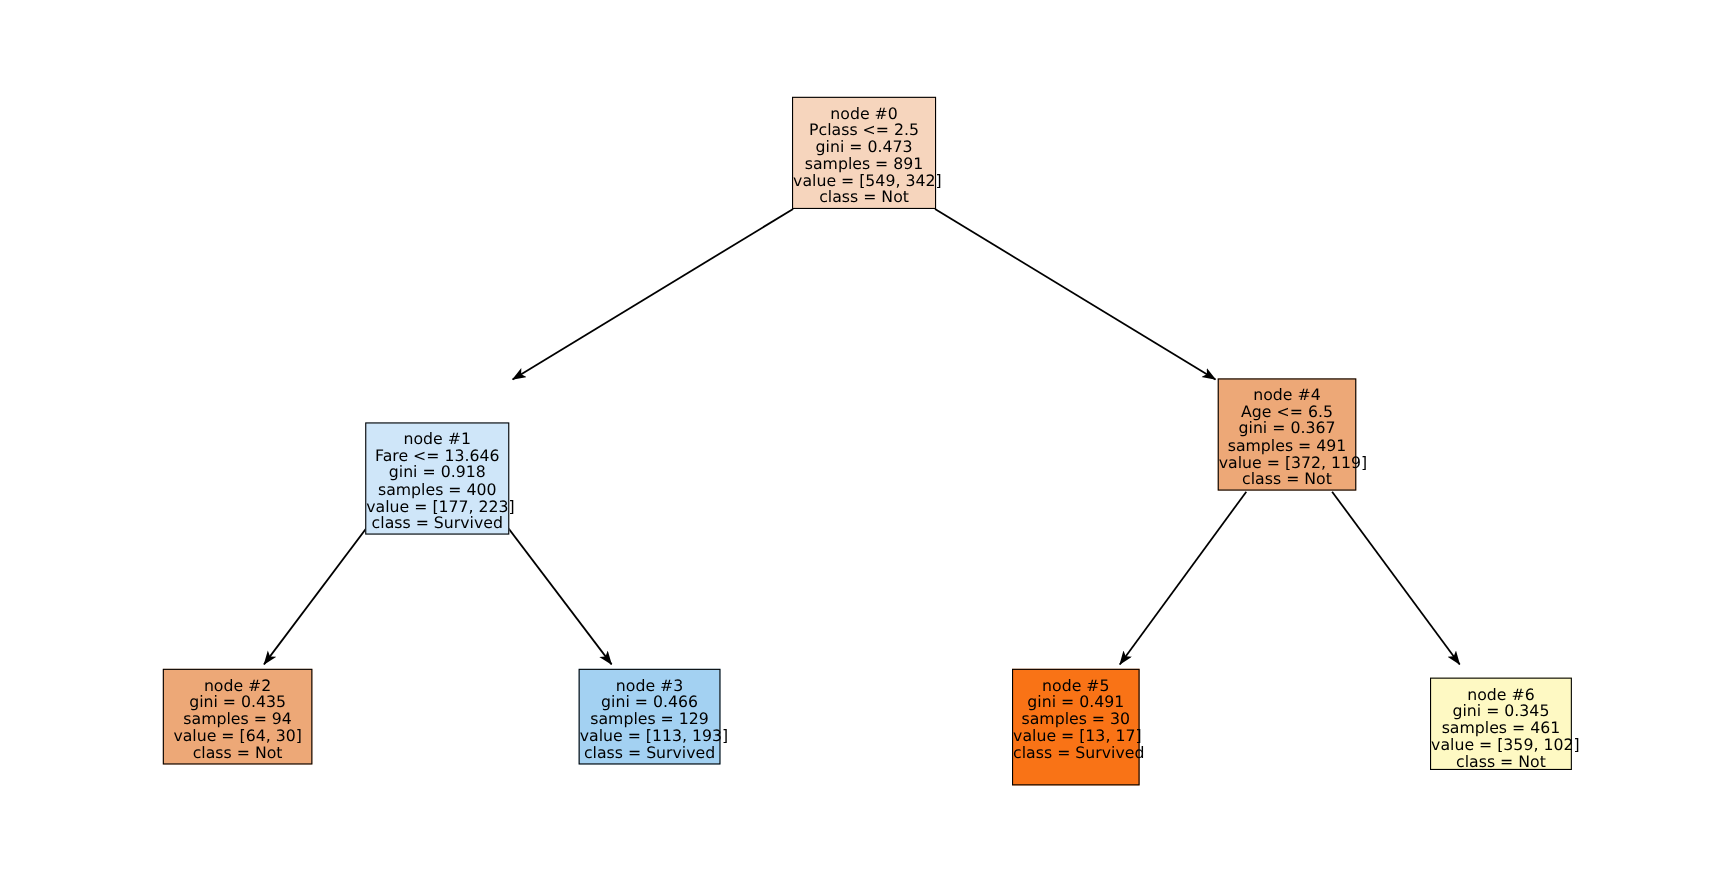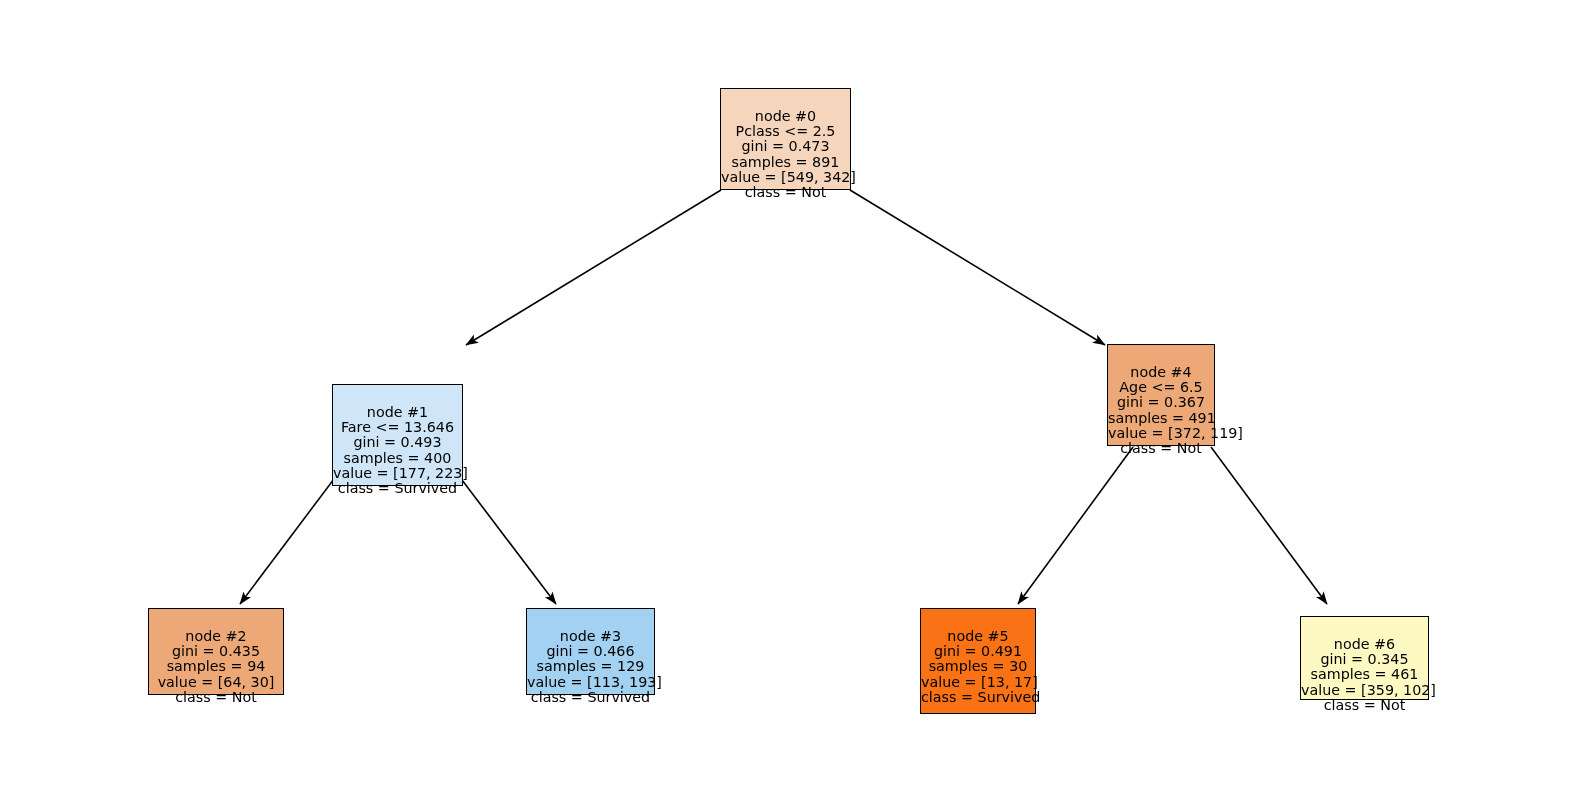--- a/index.html
+++ b/index.html
@@ -30,21 +30,21 @@
     pointer-events: none;
   }
   .tree-node {
     position: absolute;
     box-sizing: border-box;
     border: 1.4px solid #000000;
     text-align: center;
     color: #000000;
     font-size: 14.3px;
     line-height: 15.2px;
-    padding-top: 20px;
+    padding-top: 8px;
     white-space: nowrap;
   }
   .node-line {
     display: block;
     height: 15.2px;
   }
 </style>
 </head>
 <body>
 
@@ -71,26 +71,26 @@
         <span class="node-line">node #0</span>
         <span class="node-line">Pclass &lt;= 2.5</span>
         <span class="node-line">gini = 0.473</span>
         <span class="node-line">samples = 891</span>
         <span class="node-line">value = [549, 342]</span>
         <span class="node-line">class = Not</span>
       </div>
       <div class="tree-node" style="left: 332px; top: 344px; width: 131px; height: 102px; background: rgb(207, 230, 249); margin-top: 40px;">
         <span class="node-line">node #1</span>
         <span class="node-line">Fare &lt;= 13.646</span>
-        <span class="node-line">gini = 0.493</span>
+        <span class="node-line">gini = 0.918</span>
         <span class="node-line">samples = 400</span>
         <span class="node-line">value = [177, 223]</span>
         <span class="node-line">class = Survived</span>
       </div>
-      <div class="tree-node" style="left: 1107px; top: 344px; width: 108px; height: 102px; background: rgb(237, 168, 119);">
+      <div class="tree-node" style="left: 1107px; top: 344px; width: 126px; height: 102px; background: rgb(237, 168, 119);">
         <span class="node-line">node #4</span>
         <span class="node-line">Age &lt;= 6.5</span>
         <span class="node-line">gini = 0.367</span>
         <span class="node-line">samples = 491</span>
         <span class="node-line">value = [372, 119]</span>
         <span class="node-line">class = Not</span>
       </div>
       <div class="tree-node" style="left: 148px; top: 608px; width: 136px; height: 87px; background: rgb(237, 168, 119);">
         <span class="node-line">node #2</span>
         <span class="node-line">gini = 0.435</span>

